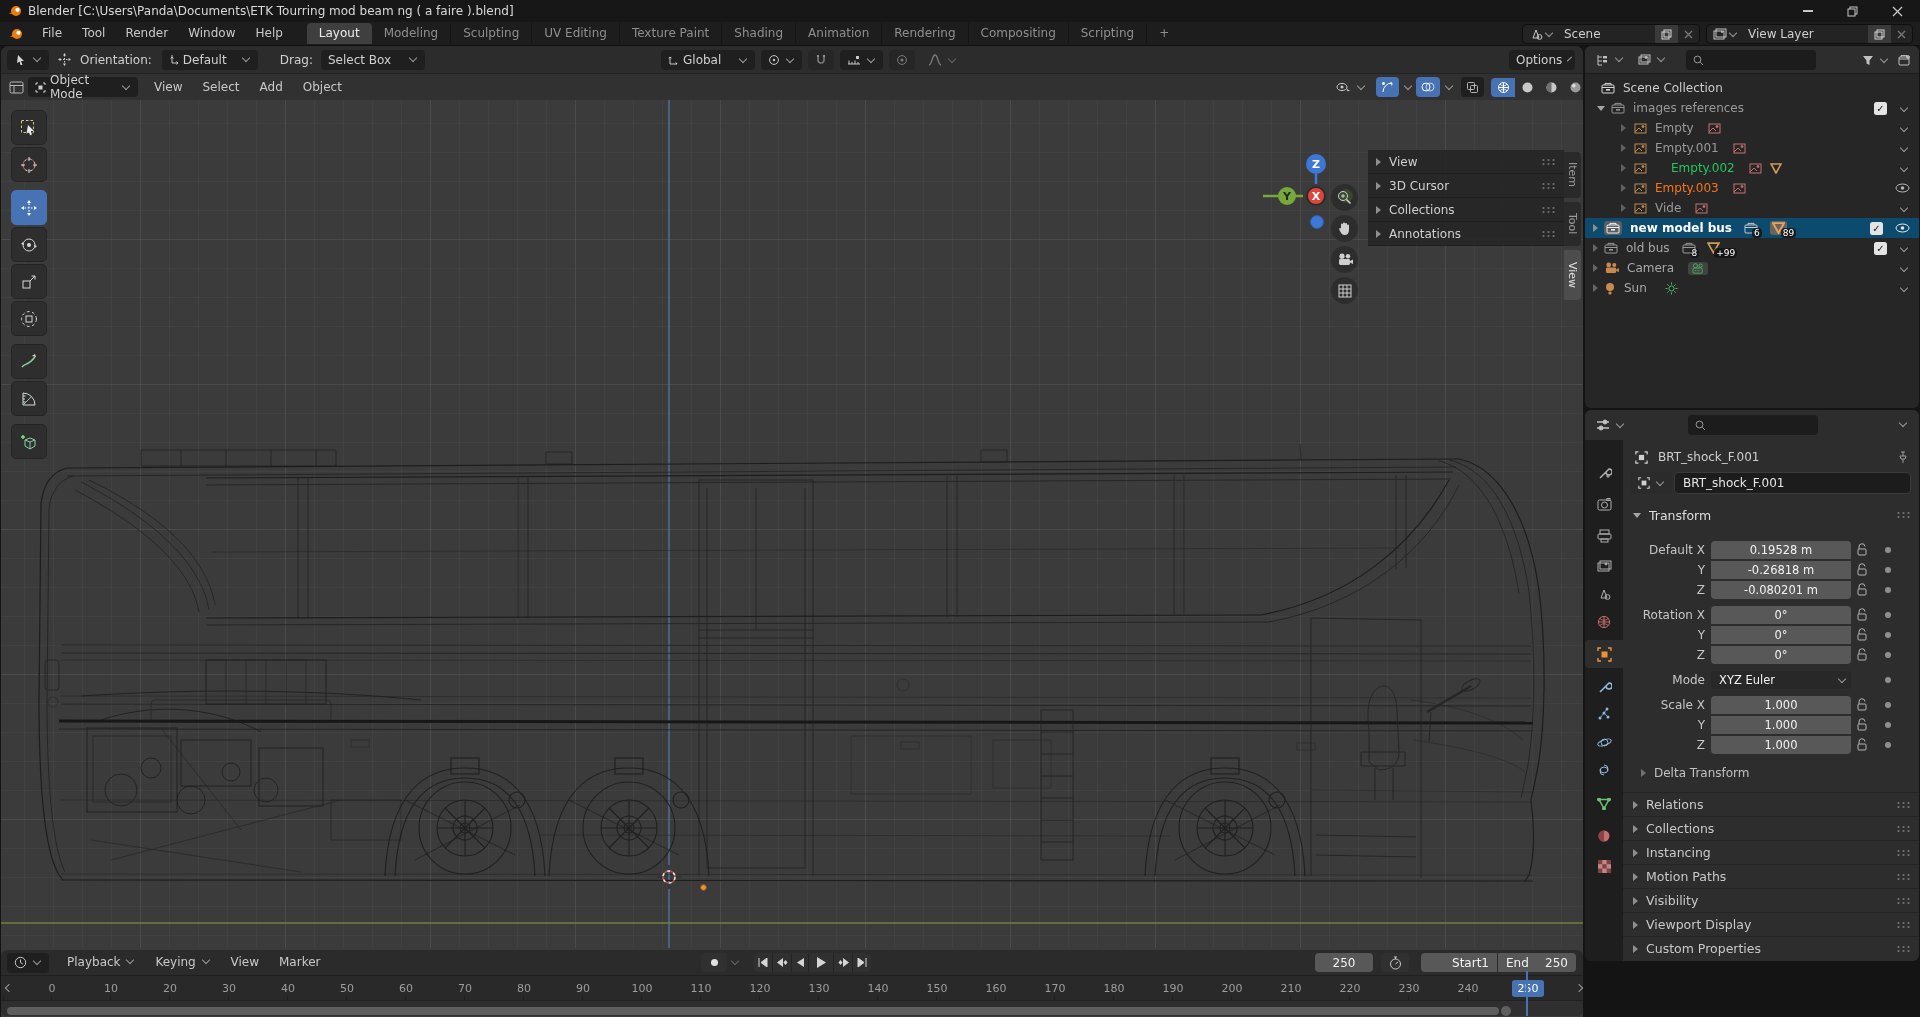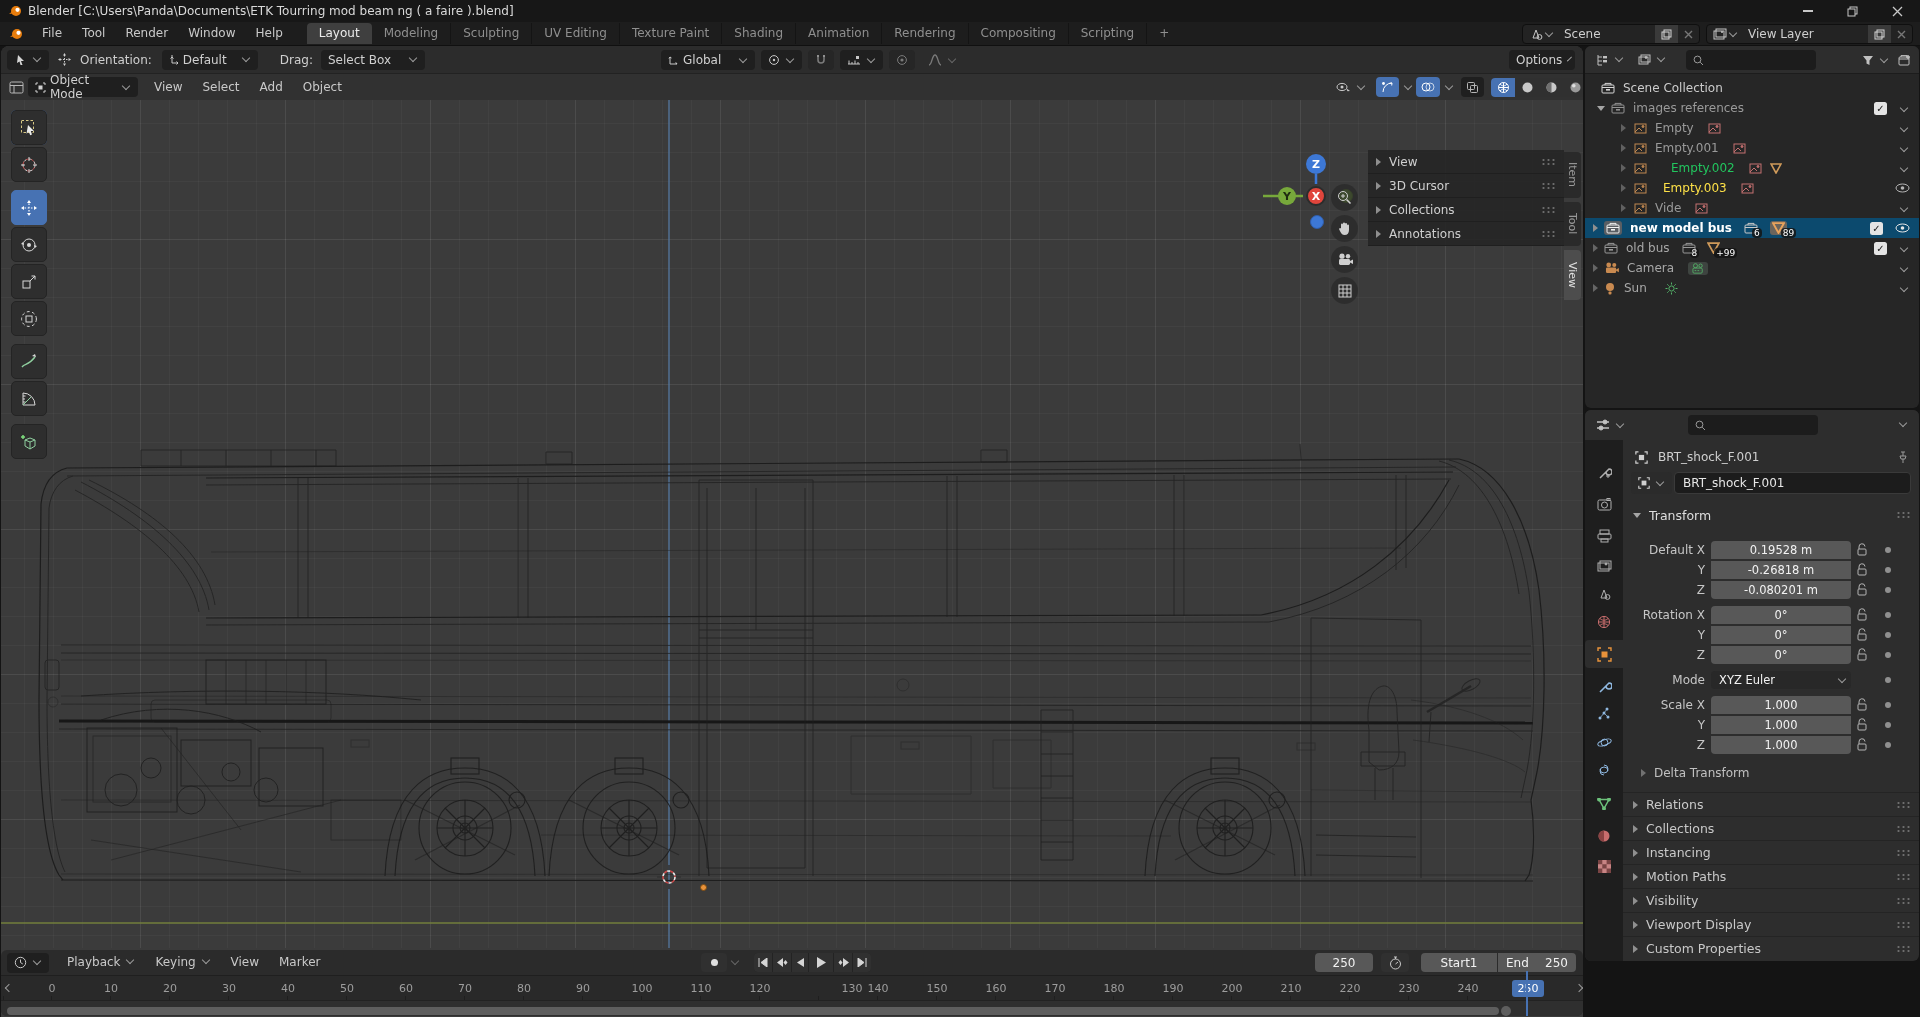--- a/index.html
+++ b/index.html
@@ -643,21 +643,21 @@
         </span>
     </div>
 
     <span class="abs field" style="left:1314px;top:3px;width:58px">250</span>
     <span class="abs tlbtn" style="left:1380px;top:3px;width:28px;border-radius:4px">
       <svg width="13" height="14" viewBox="0 0 13 14">
           <circle cx="6.5" cy="8" r="5" fill="none" stroke="#c8c8c8"></circle>
           <path d="M5,1 H8 M6.5,1 V3 M6.5,8 L9,6" stroke="#c8c8c8" fill="none"></path>
         </svg>
     </span>
-    <span class="abs field" style="left:1420px;top:3px;width:76px;border-radius:4px 0 0 4px;justify-content:center;padding:0 8px">
+    <span class="abs field" style="left:1420px;top:3px;width:76px;border-radius:4px 0 0 4px;justify-content:flex-end;padding:0 8px">
       <span>Start</span>
         <span>1</span>
     </span>
     <span class="abs field" style="left:1497px;top:3px;width:78px;border-radius:0 4px 4px 0;justify-content:space-between;padding:0 8px">
       <span>End</span>
         <span>250</span>
     </span>
   </div>
 
   <div id="tl-ruler" class="abs">
@@ -668,21 +668,21 @@
         <span class="tick" style="left: 213px;">30</span>
         <span class="tick" style="left: 272px;">40</span>
         <span class="tick" style="left: 331px;">50</span>
         <span class="tick" style="left: 390px;">60</span>
         <span class="tick" style="left: 449px;">70</span>
         <span class="tick" style="left: 508px;">80</span>
         <span class="tick" style="left: 567px;">90</span>
         <span class="tick" style="left: 626px;">100</span>
         <span class="tick" style="left: 685px;">110</span>
         <span class="tick" style="left: 744px;">120</span>
-        <span class="tick" style="left: 836px;">130</span>
+        <span class="tick" style="left: 803px;">130</span>
         <span class="tick" style="left: 862px;">140</span>
         <span class="tick" style="left: 921px;">150</span>
         <span class="tick" style="left: 980px;">160</span>
         <span class="tick" style="left: 1039px;">170</span>
         <span class="tick" style="left: 1098px;">180</span>
         <span class="tick" style="left: 1157px;">190</span>
         <span class="tick" style="left: 1216px;">200</span>
         <span class="tick" style="left: 1275px;">210</span>
         <span class="tick" style="left: 1334px;">220</span>
         <span class="tick" style="left: 1393px;">230</span>
@@ -832,21 +832,21 @@
   </div>
   <div class="orow" style="top:132px">
     <span class="ar-r" style="margin-left:36px;opacity:.55"></span>
     <span style="margin-left:8px">
         <svg width="13" height="11" viewBox="0 0 13 11" stroke="#c08850" fill="none">
           <rect x="1" y="1" width="11" height="9"></rect>
           <circle cx="9" cy="3.5" r="1" fill="#c08850"></circle>
           <path d="M1,9 L5,5 L8,8"></path>
         </svg>
       </span>
-    <span style="margin-left:16px;color:#fde047">Empty.003</span>
+    <span style="margin-left:8px;color:#f97316">Empty.003</span>
     <span style="margin-left:14px">
         <svg width="13" height="11" viewBox="0 0 13 11" stroke="#c47070" fill="none">
           <rect x="1" y="1" width="11" height="9"></rect>
           <circle cx="9" cy="3.5" r="1" fill="#c47070"></circle>
           <path d="M1,9 L5,5 L8,8"></path>
         </svg>
       </span>
     <span style="flex:1"></span>
     <span style="margin:0 9px 0 0">
         <svg width="15" height="10" viewBox="0 0 15 10">

